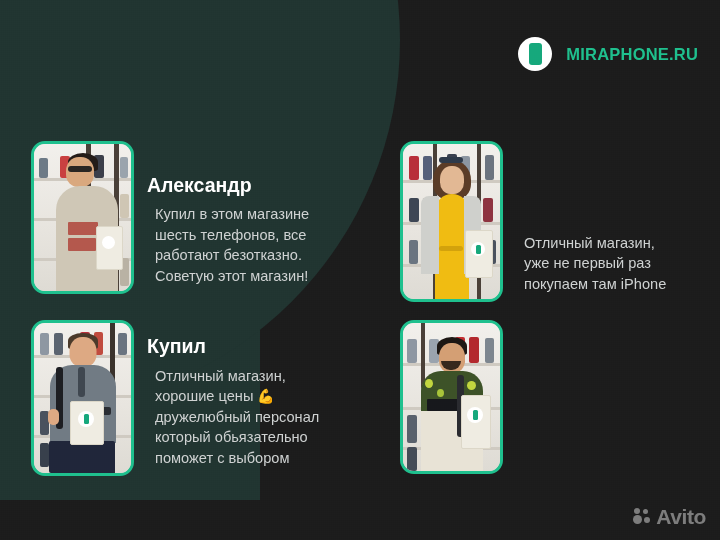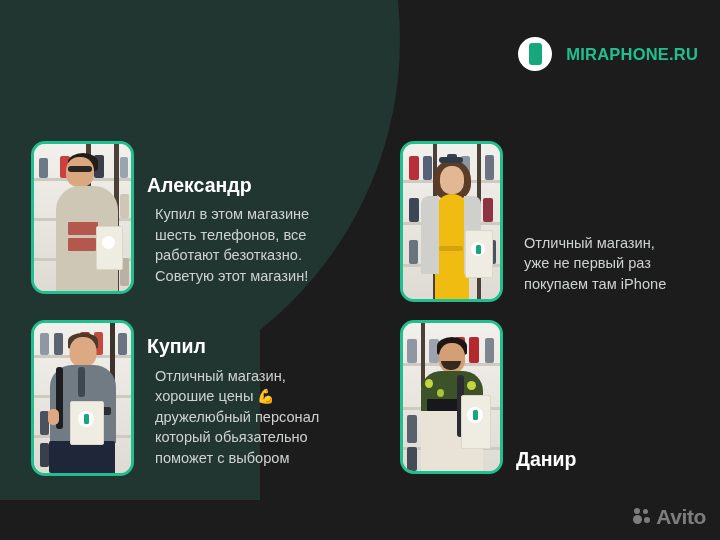--- a/index.html
+++ b/index.html
@@ -400,21 +400,20 @@
       <div class="ph-box" style="left:22px;top:56px;width:8px;height:9px;background:#c2d63f;border-radius:50%"></div>
       <div class="ph-box" style="left:34px;top:66px;width:7px;height:8px;background:#a8c43a;border-radius:50%"></div>
       <div class="ph-box" style="left:64px;top:58px;width:9px;height:9px;background:#c2d63f;border-radius:50%"></div>
       <div class="ph-box" style="left:24px;top:76px;width:44px;height:12px;background:#17181c;border-radius:1px"></div>
       <div class="ph-box" style="left:54px;top:52px;width:7px;height:62px;background:#2a2b30;border-radius:3px"></div>
       <div class="ph-bag" style="left:58px;top:72px;width:28px;height:52px"></div>
       <div class="ph-bag-dot" style="left:64px;top:84px;width:16px;height:16px"></div>
       <div class="ph-bag-phone" style="left:70px;top:87px;width:5px;height:10px"></div>
     </div>
     <div class="body low3">
-      <div class="person-name">Данир</div>
     </div>
   </div>
 
   <div class="avito">
     <span class="avito-mark">
       <i class="av-a"></i>
         <i class="av-b"></i>
         <i class="av-c"></i>
         <i class="av-d"></i>
     </span>

